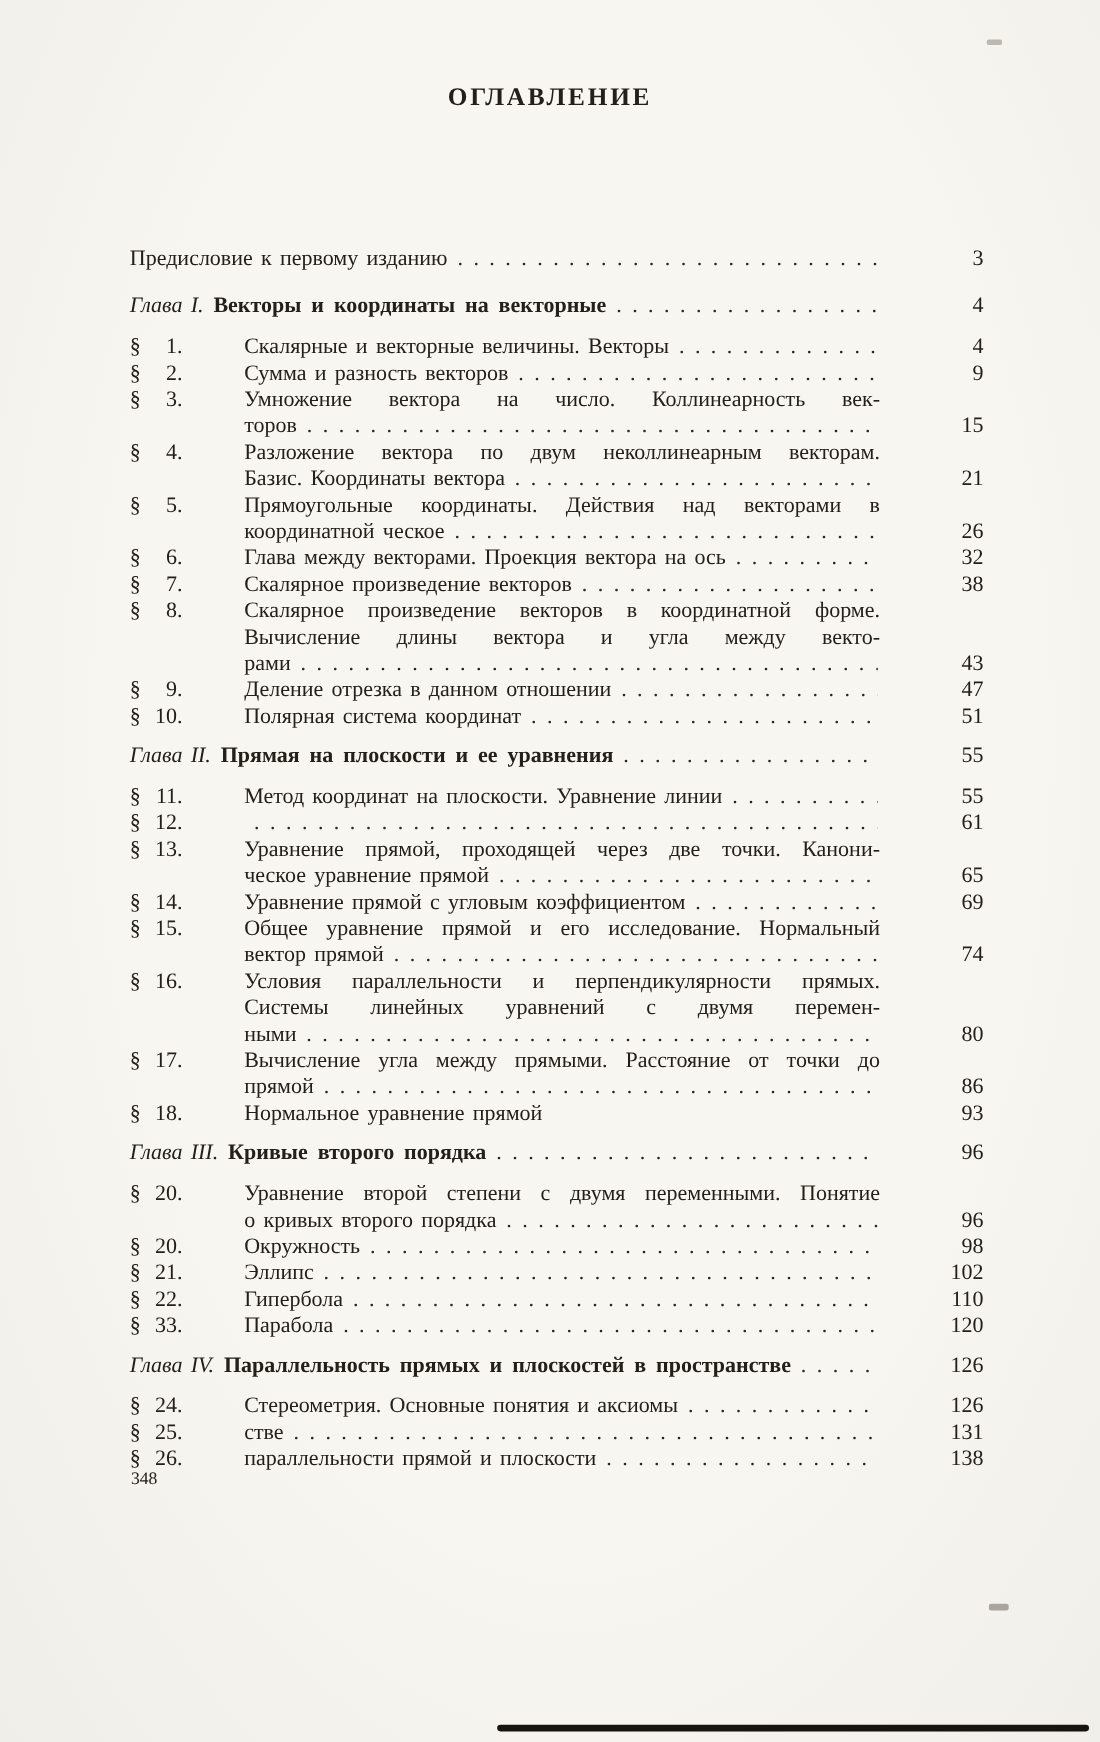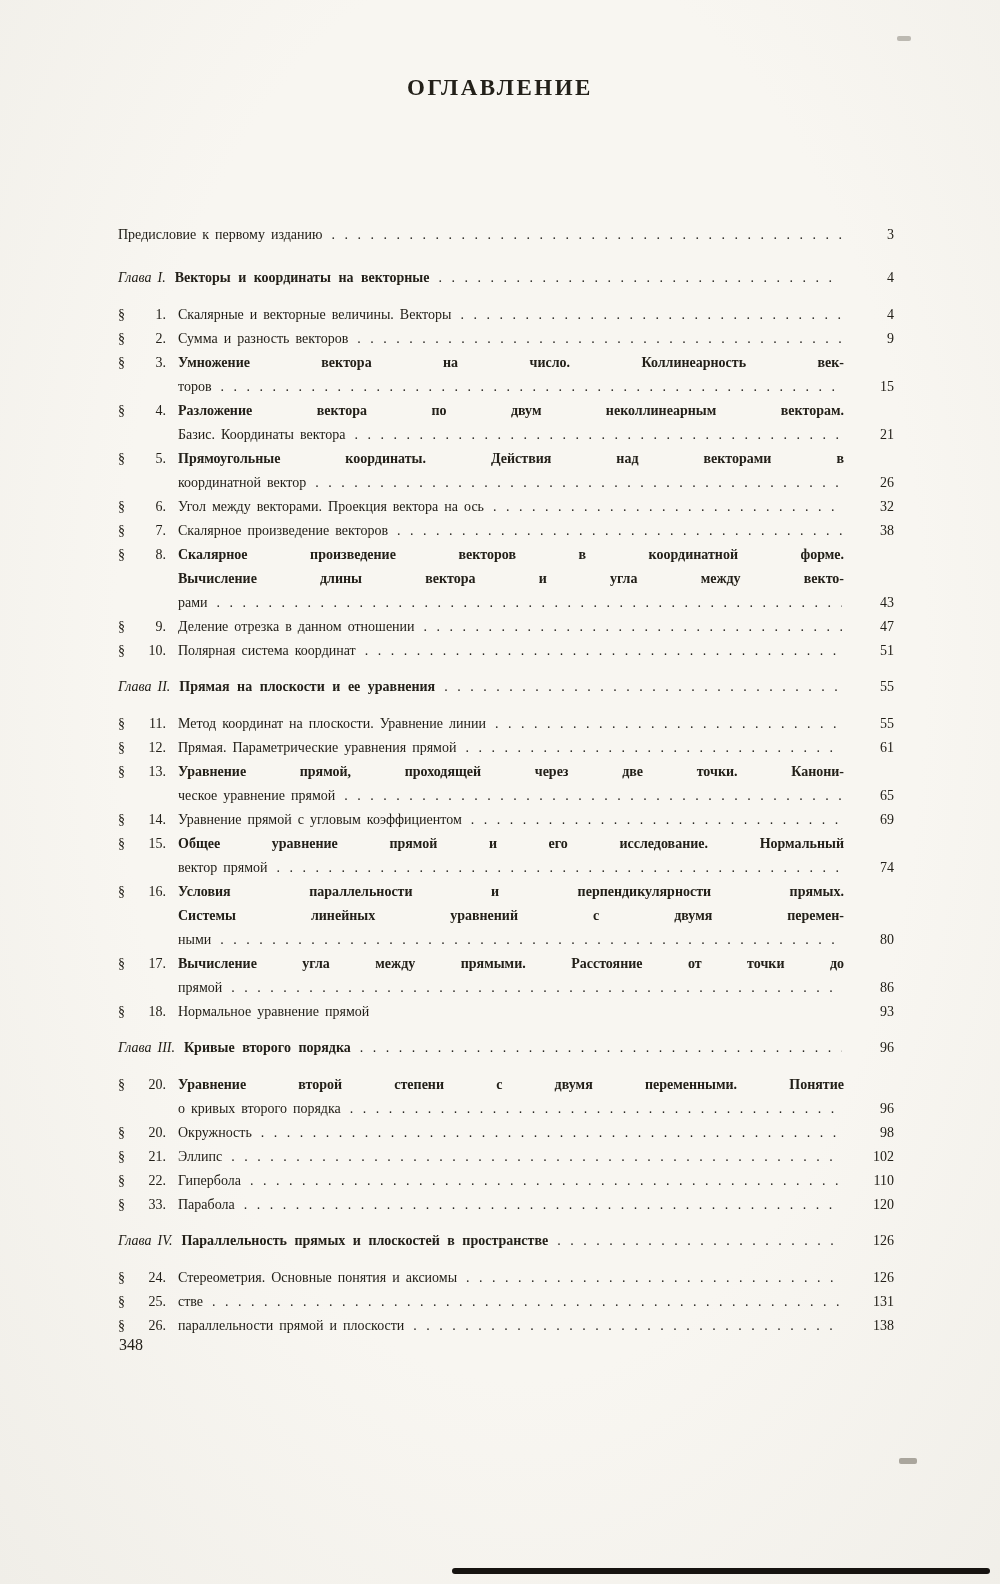--- a/index.html
+++ b/index.html
@@ -23,34 +23,35 @@
     letter-spacing: 2.5px;
   }
   .toc {
     position: absolute;
     left: 118px; top: 223px;
     width: 776px;
   }
   .entry {
     display: grid;
     grid-template-columns: 60px 1fr 50px;
-    font-size: 14px;
+    font-size: 20px;
     line-height: 24px;
+    gap: 44px;
   }
   .entry.plain, .entry.chapter { grid-template-columns: 1fr 50px; }
   .entry.chapter { margin: 12px 0 13px; }
   .entry.plain   { margin-bottom: 19px; }
   .label {
     display: flex;
     justify-content: space-between;
     padding-right: 12px;
   }
   .body { min-width: 0; }
   .line { word-spacing: 2.5px; }
-  .line.justify { text-align: justify; text-align-last: justify; text-justify: inter-word; font-weight: bold; }
+  .line.justify { text-align: justify; text-align-last: justify; text-justify: inter-word; }
   .line.last { display: flex; align-items: baseline; }
   .line.last .text { flex: 0 0 auto; white-space: nowrap; }
   .leader {
     flex: 1 1 0;
     min-width: 0;
     overflow: hidden;
     white-space: nowrap;
     letter-spacing: 9.5px;
     padding-left: 9px;
     margin-right: 2px;
@@ -165,34 +166,34 @@
         <div class="pagenum">21</div>
       </div>
       <div class="entry section">
         <div class="label">
           <span>§</span>
           <span>5.</span>
         </div>
         <div class="body">
           <div class="line justify">Прямоугольные координаты. Действия над векторами в</div>
           <div class="line last">
-            <span class="text">координатной вектор</span>
+            <span class="text">координатной ческое</span>
             <span class="leader">..........................................................................................</span>
           </div>
         </div>
         <div class="pagenum">26</div>
       </div>
       <div class="entry section">
         <div class="label">
           <span>§</span>
           <span>6.</span>
         </div>
         <div class="body">
           <div class="line last">
-            <span class="text">Угол между векторами. Проекция вектора на ось</span>
+            <span class="text">Глава между векторами. Проекция вектора на ось</span>
             <span class="leader">..........................................................................................</span>
           </div>
         </div>
         <div class="pagenum">32</div>
       </div>
       <div class="entry section">
         <div class="label">
           <span>§</span>
           <span>7.</span>
         </div>
@@ -267,21 +268,20 @@
         </div>
         <div class="pagenum">55</div>
       </div>
       <div class="entry section">
         <div class="label">
           <span>§</span>
           <span>12.</span>
         </div>
         <div class="body">
           <div class="line last">
-            <span class="text">Прямая. Параметрические уравнения прямой</span>
             <span class="leader">..........................................................................................</span>
           </div>
         </div>
         <div class="pagenum">61</div>
       </div>
       <div class="entry section">
         <div class="label">
           <span>§</span>
           <span>13.</span>
         </div>

